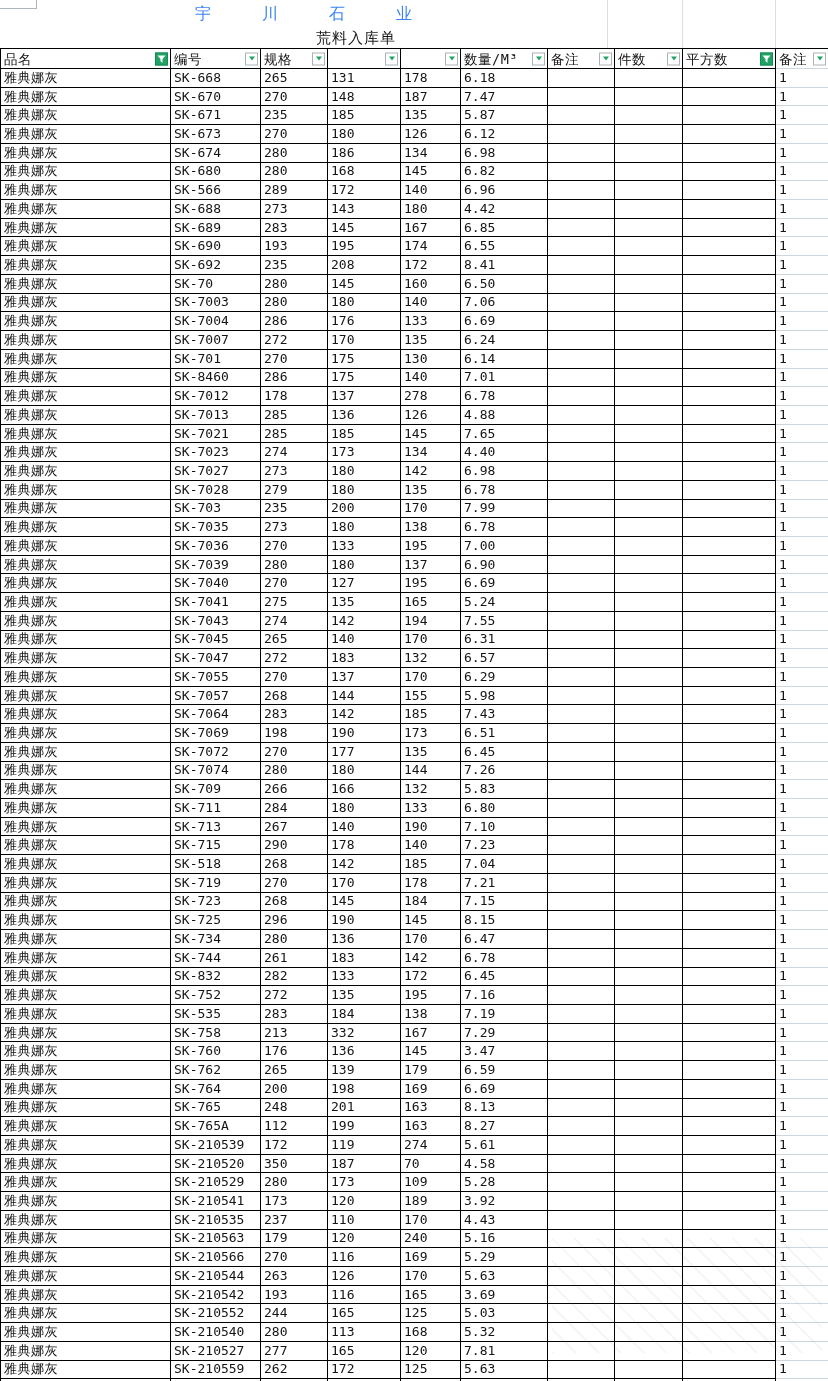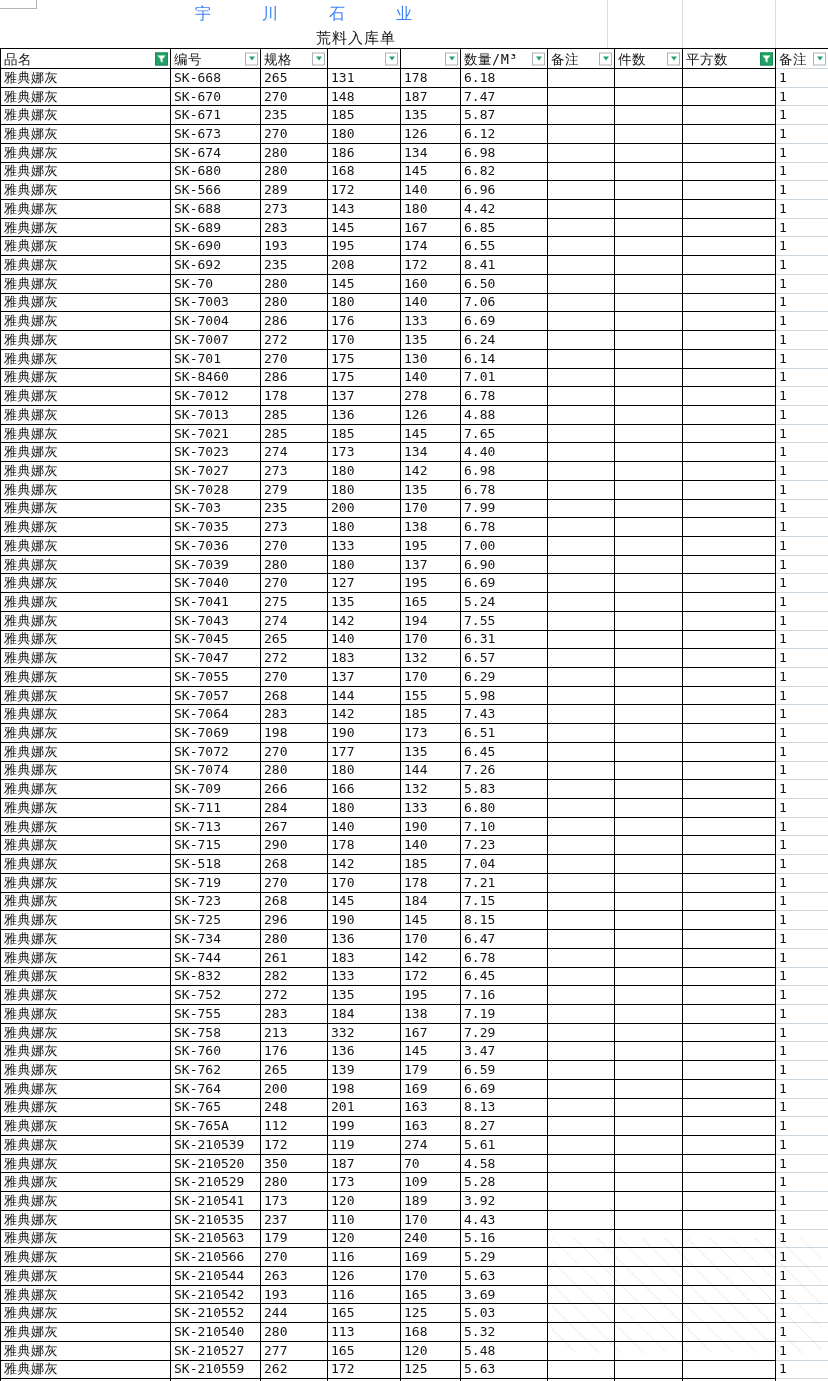--- a/index.html
+++ b/index.html
@@ -735,21 +735,21 @@
           <td>135</td>
           <td>195</td>
           <td>7.16</td>
           <td></td>
           <td></td>
           <td></td>
           <td class="lite">1</td>
         </tr>
         <tr>
           <td class="cjk">雅典娜灰</td>
-          <td>SK-755</td>
+          <td>SK-535</td>
           <td>283</td>
           <td>184</td>
           <td>138</td>
           <td>7.19</td>
           <td></td>
           <td></td>
           <td></td>
           <td class="lite">1</td>
         </tr>
         <tr>
@@ -955,21 +955,21 @@
           <td></td>
           <td></td>
           <td class="lite">1</td>
         </tr>
         <tr>
           <td class="cjk">雅典娜灰</td>
           <td>SK-210527</td>
           <td>277</td>
           <td>165</td>
           <td>120</td>
-          <td>5.48</td>
+          <td>7.81</td>
           <td></td>
           <td></td>
           <td></td>
           <td class="lite">1</td>
         </tr>
         <tr>
           <td class="cjk">雅典娜灰</td>
           <td>SK-210559</td>
           <td>262</td>
           <td>172</td>

